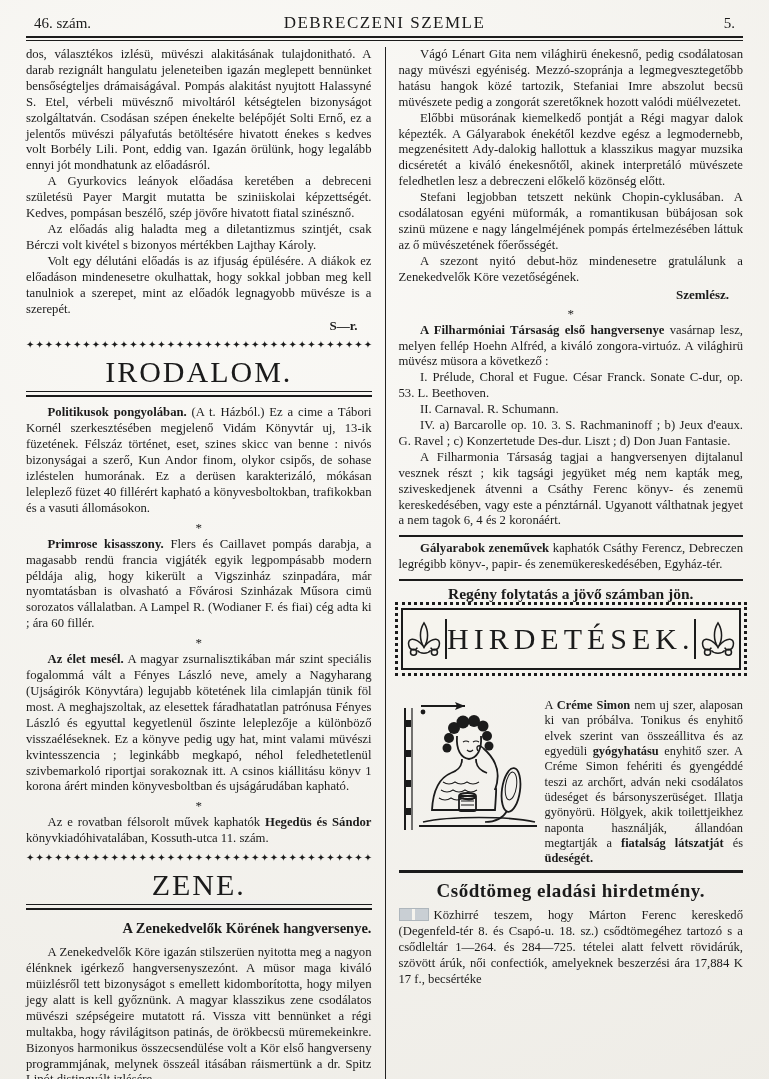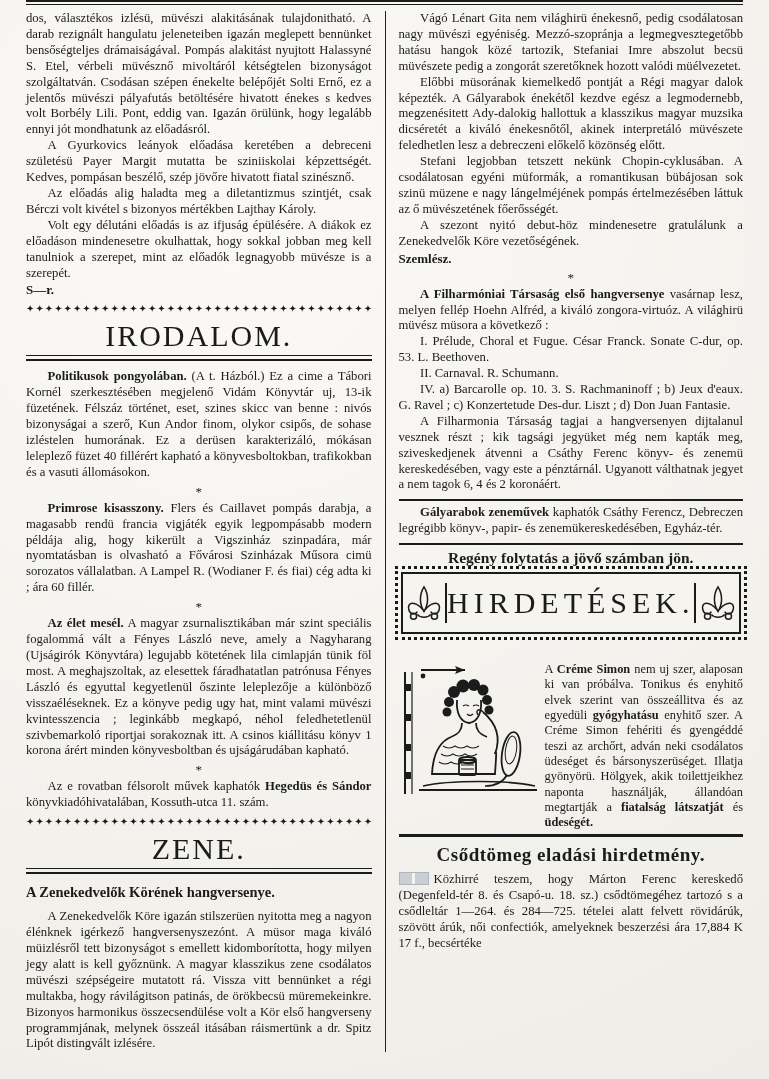--- a/index.html
+++ b/index.html
@@ -31,36 +31,36 @@
   .col-right{padding-left:13px;border-left:1px solid #222;min-height:1015px;}
   
   p.body{
     margin:0;
     font-size:12.7px;line-height:15.9px;
     text-align:justify;
     text-indent:1.7em;
   }
   p.body.noindent{text-indent:0;}
   .lead{font-weight:bold;}
-  .signature{font-weight:bold;font-size:13px;padding-right:14px;margin:1px 0 0;}
+  .signature{text-align:right;font-weight:bold;font-size:13px;padding-right:14px;margin:1px 0 0;}
   .asterisk{text-align:center;font-size:13px;line-height:12px;margin:5px 0 3px;}
   
   .orn-row{
     text-align:center;white-space:nowrap;overflow:hidden;
     font-family:"DejaVu Sans", sans-serif;
     font-size:10px;letter-spacing:1px;line-height:14px;
     margin:4px 0 2px;
   }
   .sec-title{
     font-size:30px;font-weight:normal;letter-spacing:2px;
     text-align:center;margin:2px 0 1px;line-height:36px;
   }
   .rule-double{height:3px;border-top:1px solid #1b1b1b;border-bottom:2px solid #1b1b1b;margin:1px 0 8px;}
   .thin-rule{border-top:1px solid #1b1b1b;height:0;margin:4px 0;}
-  .sub-title{font-size:14.5px;font-weight:bold;text-align:left;margin:10px 0 8px;}
+  .sub-title{font-size:14.5px;font-weight:bold;text-align:right;margin:10px 0 8px;}
   
   .notice{margin-top:4px;}
   .regeny{font-size:15.5px;font-weight:bold;text-align:center;margin:4px 0 5px;}
   .ad-box{
     margin:2px 2px 15px 2px;
     border:2px solid #1b1b1b;
     outline:3px dotted #1b1b1b;outline-offset:3px;
     display:flex;align-items:center;
     background:#f6f4ee;
     height:58px;
@@ -84,20 +84,25 @@
     display:inline-block;width:30px;height:13px;vertical-align:-2px;margin-right:5px;
     background:linear-gradient(90deg,#c9cfd4 0 45%,#f6f4ee 45% 55%,#c9cfd4 55%);
     box-shadow:inset 0 0 0 1px #aeb6bc;
   }
 </style>
 </head>
 <body>
 
 <div class="page">
 
+  <div class="masthead">
+    <span class="issue">46. szám.</span>
+    <span class="title">DEBRECZENI SZEMLE</span>
+    <span class="pageno">5.</span>
+  </div>
   <div class="masthead-rule"></div>
 
   <div class="columns">
 
     <div class="col col-left">
       <p class="body noindent">dos, választékos izlésü, müvészi alakitásának tulajdonitható. A darab rezignált hangulatu jeleneteiben igazán meglepett bennünket bensőségteljes drámaiságával. Pompás alakitást nyujtott Halassyné S. Etel, vérbeli müvésznő mivoltáról kétségtelen bizonyságot szolgáltatván. Csodásan szépen énekelte belépőjét Solti Ernő, ez a jelentős müvészi pályafutás betöltésére hivatott énekes s kedves volt Borbély Lili. Pont, eddig van. Igazán örülünk, hogy legalább ennyi jót mondhatunk az előadásról.</p>
       <p class="body">A Gyurkovics leányok előadása keretében a debreceni születésü Payer Margit mutatta be sziniiskolai képzettségét. Kedves, pompásan beszélő, szép jövőre hivatott fiatal szinésznő.</p>
       <p class="body">Az előadás alig haladta meg a diletantizmus szintjét, csak Bérczi volt kivétel s bizonyos mértékben Lajthay Károly.</p>
       <p class="body">Volt egy délutáni előadás is az ifjuság épülésére. A diákok ez előadáson mindenesetre okulhattak, hogy sokkal jobban meg kell tanulniok a szerepet, mint az előadók legnagyobb müvésze is a szerepét.</p>
       <p class="signature">S—r.</p>

